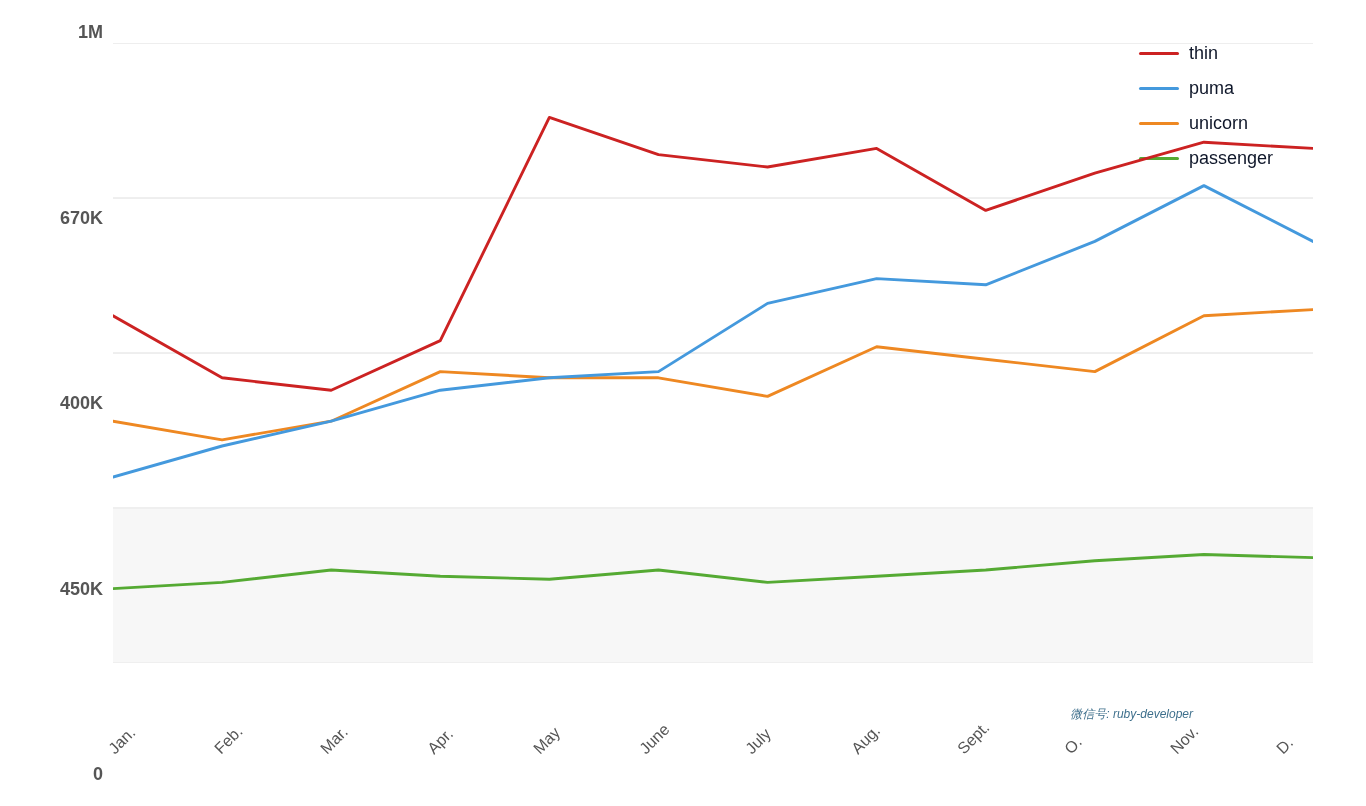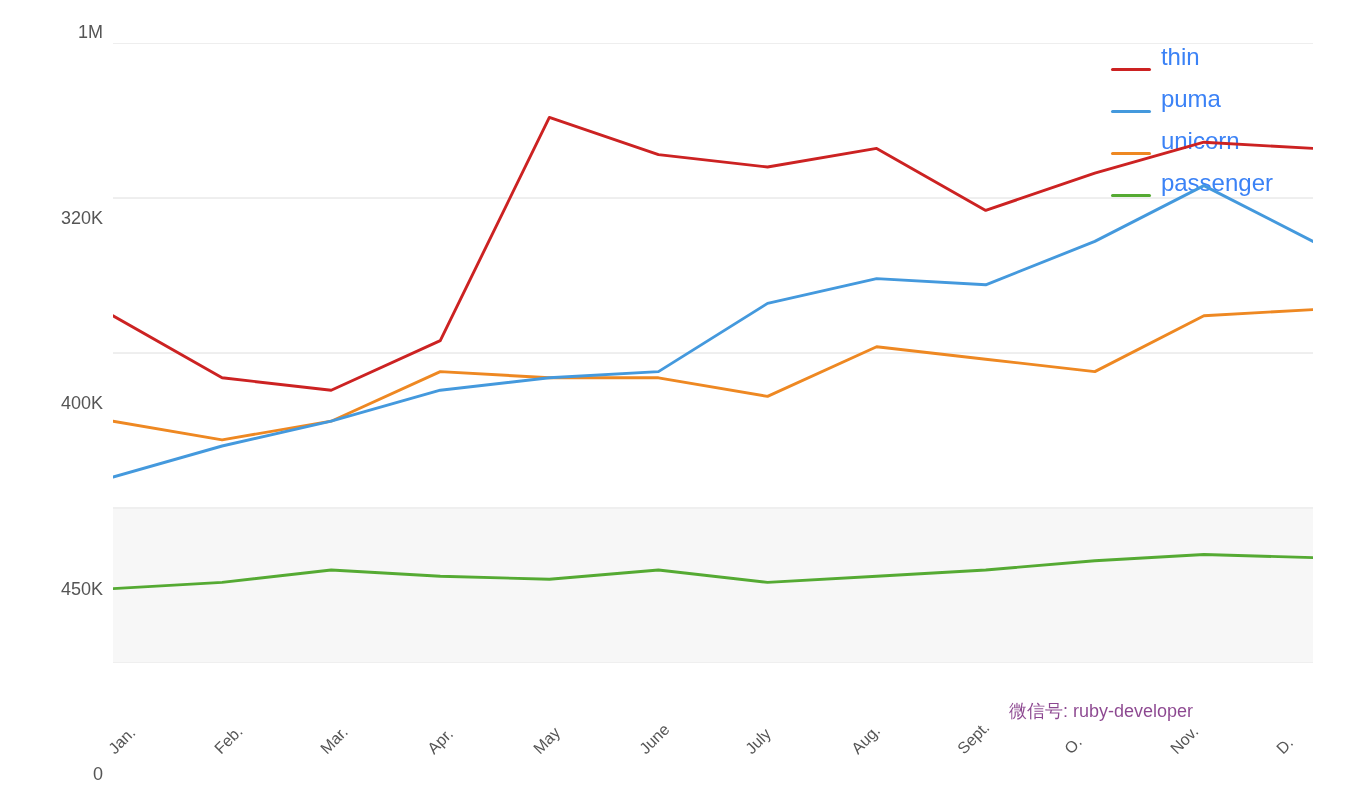--- a/index.html
+++ b/index.html
@@ -22,43 +22,44 @@
     .legend {
       position: absolute;
       top: 20px;
       right: 60px;
       display: flex;
       flex-direction: column;
       gap: 14px;
     }
     .legend-item {
       display: flex;
-      align-items: flex-end;
+      align-items: center;
       gap: 10px;
-      font-size: 24px;
-      color: #3b82f6;
+      font-size: 18px;
+      color: #0f172a;
     }
     .legend-line {
       width: 40px;
       height: 3px;
       border-radius: 2px;
     }
     .y-axis-labels {
       position: absolute;
       left: 0;
       top: 0;
       bottom: 0;
       width: 80px;
       display: flex;
       flex-direction: column;
       justify-content: space-between;
       align-items: flex-end;
       padding-right: 10px;
       padding-top: 0;
       padding-bottom: 0;
+      font-weight: bold;
     }
     .y-label {
       font-size: 18px;
       color: #555;
       line-height: 1;
     }
     .x-axis-labels {
       position: absolute;
       left: 80px;
       bottom: 20px;
@@ -74,23 +75,24 @@
       transform-origin: top left;
       white-space: nowrap;
       width: 40px;
       text-align: left;
       margin-left: -8px;
     }
     .watermark {
       position: absolute;
       bottom: 60px;
       right: 140px;
-      font-size: 18px;
-      color: #701a75;
+      font-size: 12px;
+      color: #0c4a6e;
       opacity: 0.8;
+      font-style: italic;
     }
   </style>
 </head>
 <body>
 
 <div class="chart-container">
 
   <div class="legend">
 
   <div class="legend-item">
@@ -107,21 +109,21 @@
   </div>
       <div class="legend-item">
     <div class="legend-line" style="background:#55aa33;"></div>
     <span>passenger</span>
   </div>
     </div>
 
   <div class="y-axis-labels">
 
   <span class="y-label">1M</span>
-      <span class="y-label">320K</span>
+      <span class="y-label">670K</span>
       <span class="y-label">400K</span>
       <span class="y-label">450K</span>
       <span class="y-label">0</span>
     </div>
 
   <div class="x-axis-labels">
 
   <span class="x-label">Jan.</span>
       <span class="x-label">Feb.</span>
       <span class="x-label">Mar.</span>

